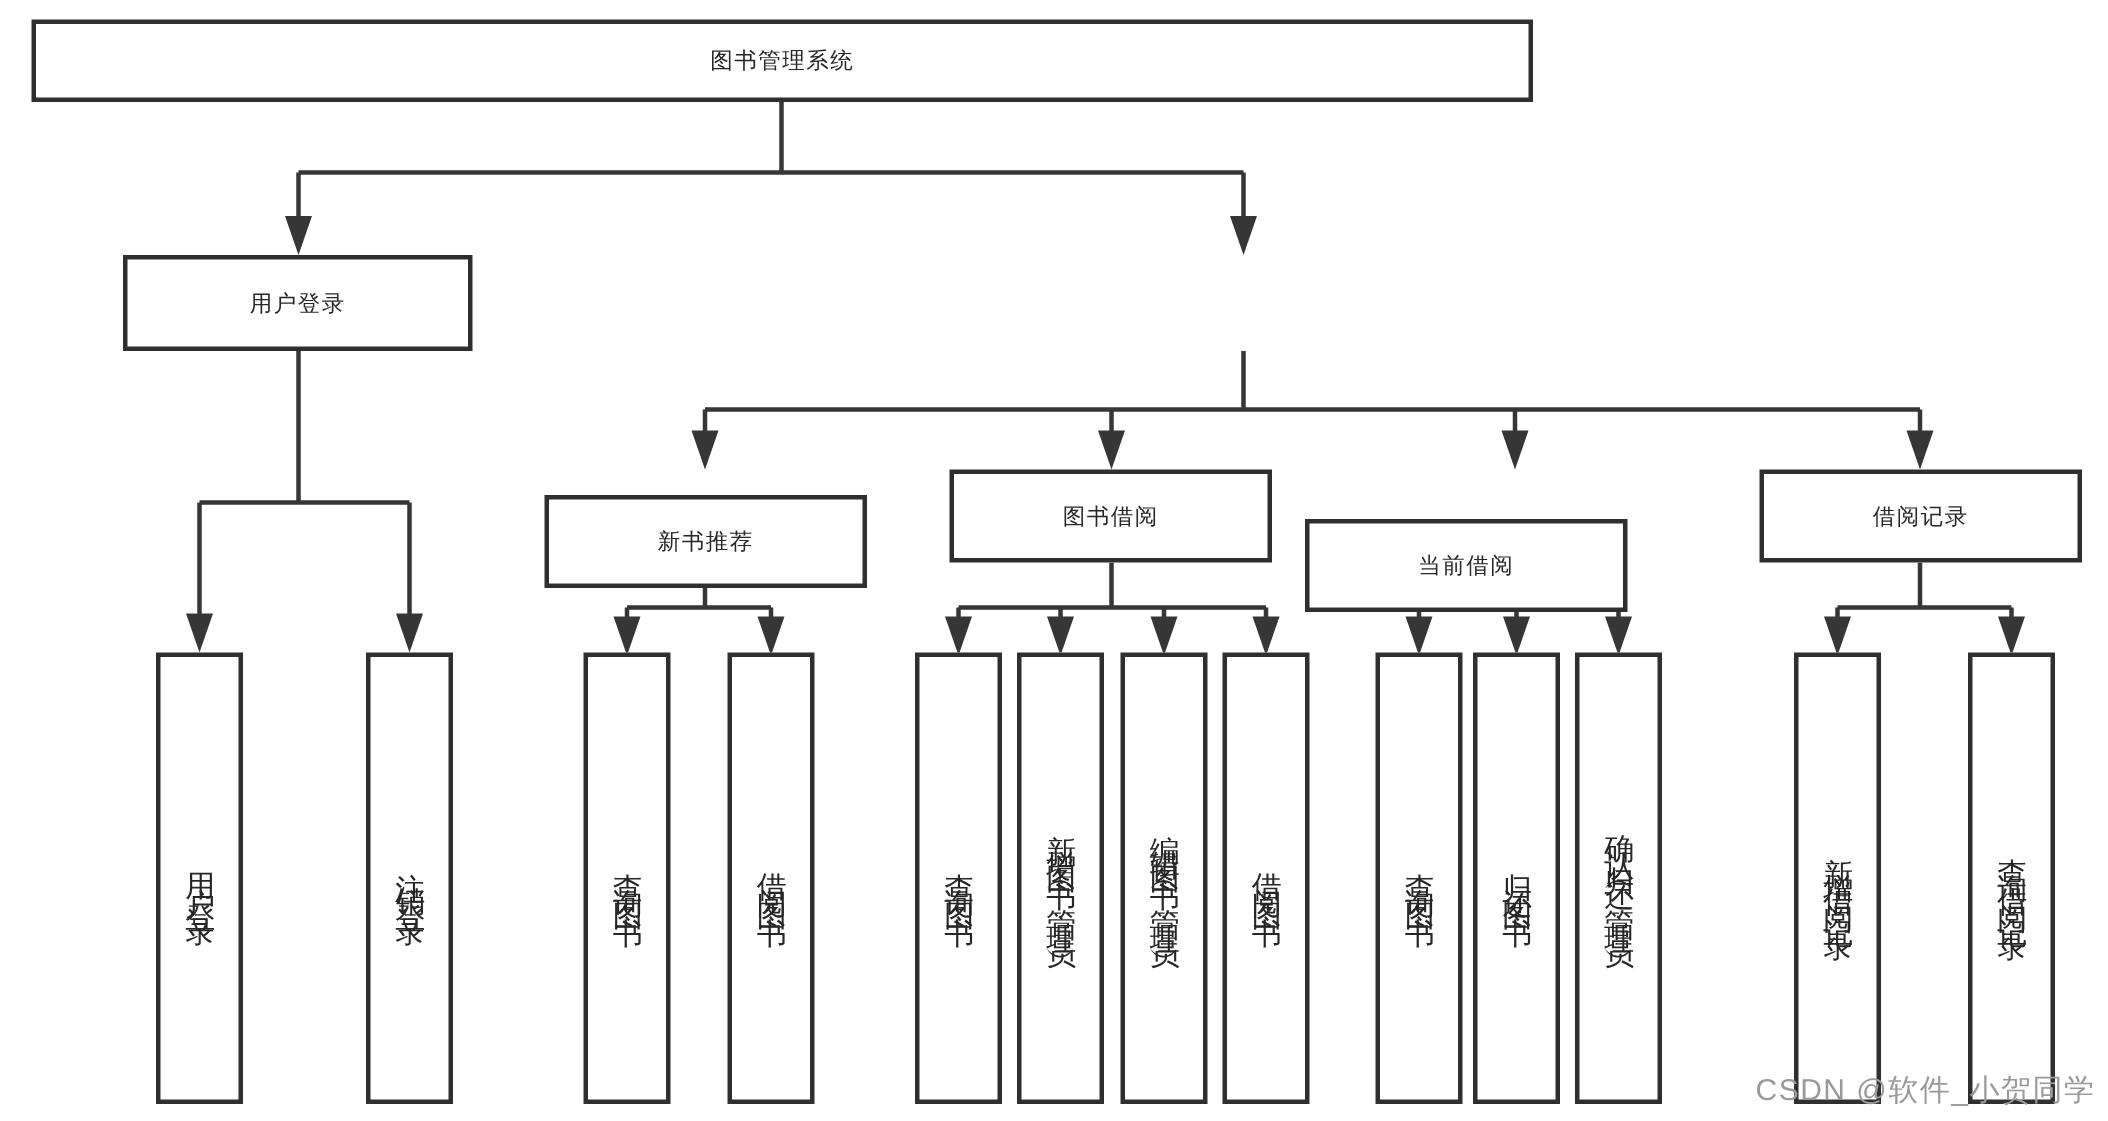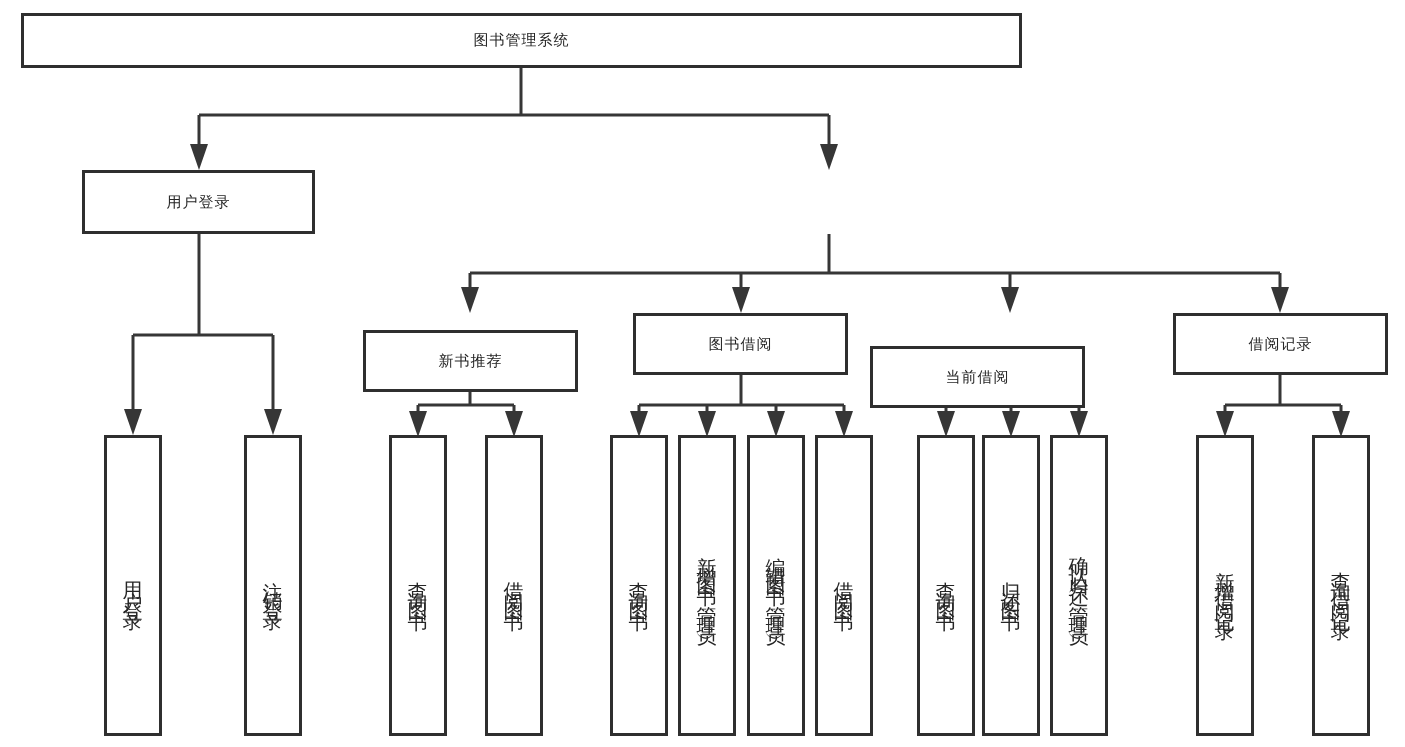--- a/index.html
+++ b/index.html
@@ -167,14 +167,15 @@
     <span>确认归还（管理员）</span>
   </div>
 
   <div class="box leaf l-e0">
     <span>新增借阅记录</span>
   </div>
   <div class="box leaf l-e1">
     <span>查询借阅记录</span>
   </div>
 
+  <div class="watermark">CSDN @软件_小贺同学</div>
 
 </div>
 
 </body></html>

